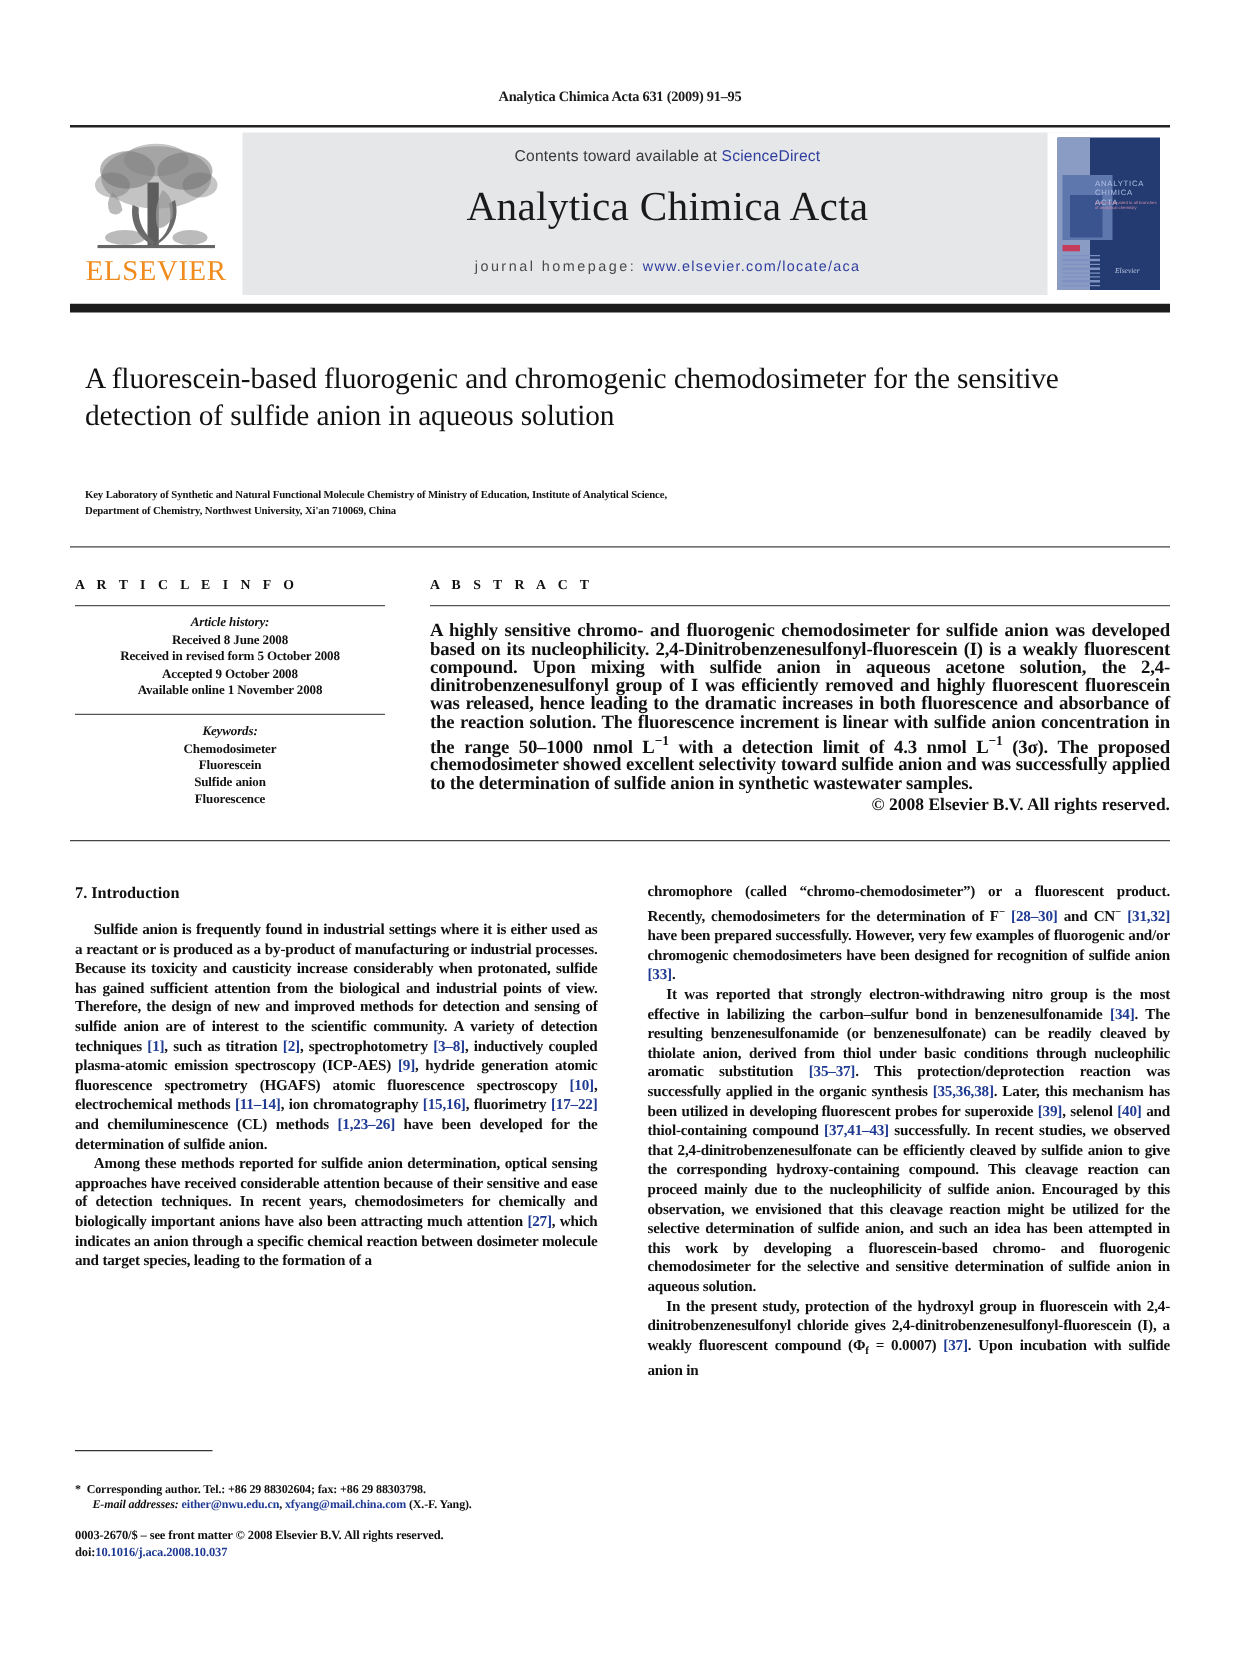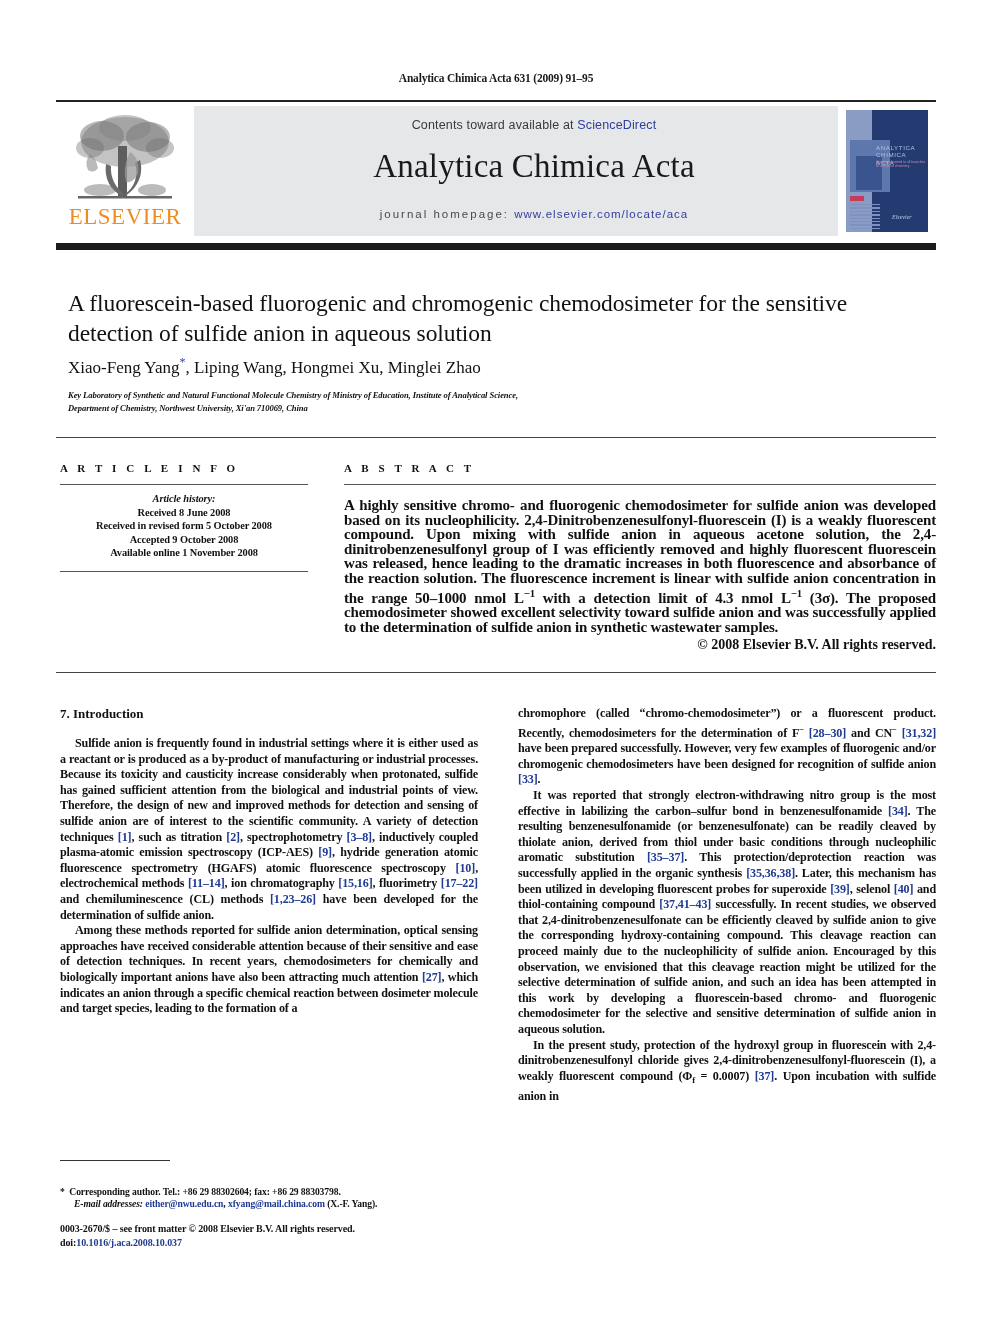--- a/index.html
+++ b/index.html
@@ -162,21 +162,20 @@
     left: 68px; top: 355px; width: 820px;
     font-family: "Liberation Serif", serif;
     font-size: 17px;
     color: #111;
   }
   .authors sup { color:#2F3E9E; font-size: 12px; }
   .affil {
     position: absolute;
     left: 68px; top: 389px; width: 830px;
     font-family: "Liberation Serif", serif;
-    font-style: italic;
     font-weight: bold;
     font-size: 8.6px;
     line-height: 12.5px;
     color: #111;
     letter-spacing: -0.1px;
   }
   .rule-title {
     position: absolute;
     left: 56px; top: 437px; width: 880px; height: 1.2px; background: #444;
   }
@@ -351,40 +350,44 @@
             <i></i>
             <i></i>
         </div>
         <div class="cv-els">Elsevier</div>
       </div>
     </div>
   </div>
   <div class="masthead-rule"></div>
 
   <div class="art-title">A fluorescein-based fluorogenic and chromogenic chemodosimeter for the sensitive detection of sulfide anion in aqueous solution</div>
-  <div class="authors">
-    <span>Xiao-Feng Yang</span><sup>*</sup><span>, Liping Wang, Hongmei Xu, Minglei Zhao</span>
-  </div>
   <div class="affil">
     <span>Key Laboratory of Synthetic and Natural Functional Molecule Chemistry of Ministry of Education, Institute of Analytical Science,</span><br>
     <span>Department of Chemistry, Northwest University, Xi'an 710069, China</span>
   </div>
   <div class="rule-title"></div>
 
   <div class="info-col">
     <div class="sec-head">A R T I C L E    I N F O</div>
     <div class="hairline"></div>
     <div class="info-block">
       <span class="ital">Article history:</span><br>
       <span>Received 8 June 2008</span><br>
       <span>Received in revised form 5 October 2008</span><br>
       <span>Accepted 9 October 2008</span><br>
       <span>Available online 1 November 2008</span>
     </div>
     <div class="info-hairline"></div>
+    <div class="info-block">
+      <span class="ital">Keywords:</span><br>
+      <span>Chemodosimeter</span><br>
+      <span>Fluorescein</span><br>
+      <span>Sulfide anion</span><br>
+      <span>Fluorescence</span>
+    </div>
   </div>
 
   <div class="abs-col">
     <div class="sec-head">A B S T R A C T</div>
     <div class="hairline"></div>
     <div class="abstract-body">
       <span>A highly sensitive chromo- and fluorogenic chemodosimeter for sulfide anion was developed based on its nucleophilicity. 2,4-Dinitrobenzenesulfonyl-fluorescein (I) is a weakly fluorescent compound. Upon mixing with sulfide anion in aqueous acetone solution, the 2,4-dinitrobenzenesulfonyl group of I was efficiently removed and highly fluorescent fluorescein was released, hence leading to the dramatic increases in both fluorescence and absorbance of the reaction solution. The fluorescence increment is linear with sulfide anion concentration in the range 50–1000 nmol L</span><sup class="num">−1</sup><span> with a detection limit of 4.3 nmol L</span><sup class="num">−1</sup><span> (3σ). The proposed chemodosimeter showed excellent selectivity toward sulfide anion and was successfully applied to the determination of sulfide anion in synthetic wastewater samples.</span>
     </div>
     <div class="copyright">© 2008 Elsevier B.V. All rights reserved.</div>
   </div>

